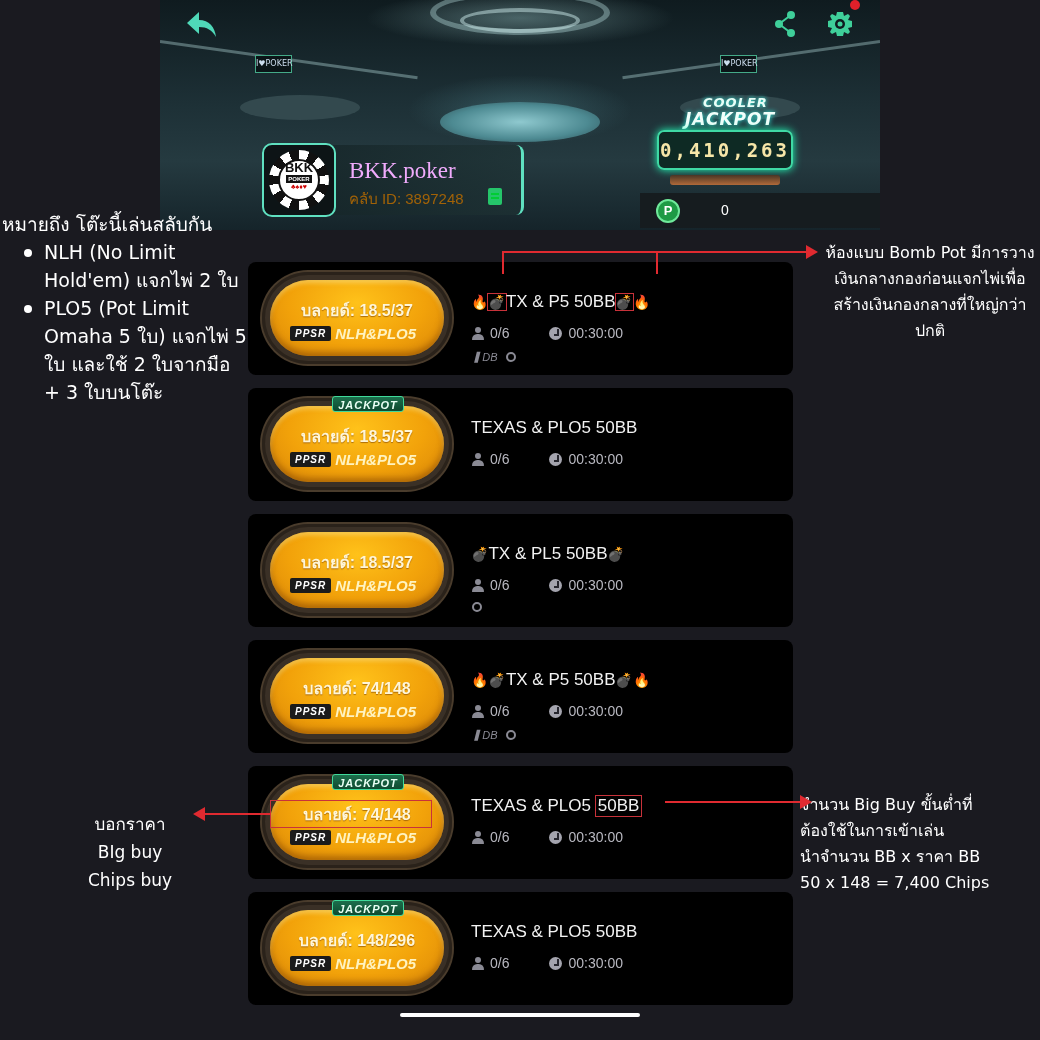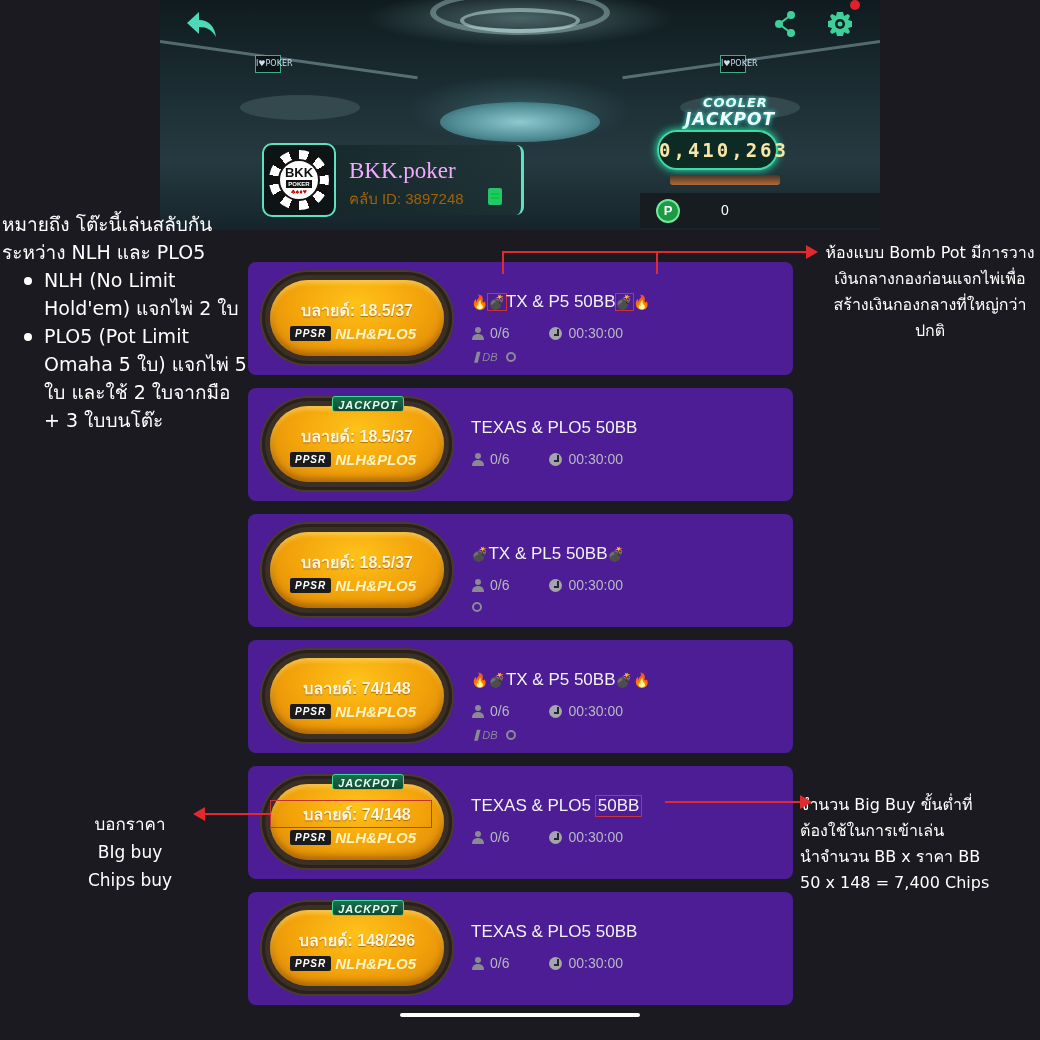--- a/index.html
+++ b/index.html
@@ -23,21 +23,21 @@
   .banner .ring {
     position: absolute; left: 270px; top: -10px; width: 180px; height: 45px;
     border: 6px solid rgba(200,240,240,0.35); border-radius: 50%;
   }
   .banner .ring2 {
     position: absolute; left: 300px; top: 8px; width: 120px; height: 25px;
     border: 4px solid rgba(220,250,250,0.45); border-radius: 50%;
   }
   .banner .light-l { position:absolute; left:0; top:40px; width:260px; height:3px; background:rgba(200,240,240,0.35); transform:rotate(8deg); transform-origin:left; }
   .banner .light-r { position:absolute; right:0; top:40px; width:260px; height:3px; background:rgba(200,240,240,0.35); transform:rotate(-8deg); transform-origin:right; }
-  .banner .sign { position:absolute; top:55px; width:26px; height:18px; background:#0b1518; border:1px solid #4a8; color:#cde; font-size:8px; text-align:center; line-height:16px; }
+  .banner .sign { position:absolute; top:55px; width:37px; height:18px; background:#0b1518; border:1px solid #4a8; color:#cde; font-size:8px; text-align:center; line-height:16px; }
   .banner .sign.l { left:95px; } .banner .sign.r { left:560px; }
   .banner .table-main {
     position:absolute; left:280px; top:102px; width:160px; height:40px; border-radius:50%;
     background: radial-gradient(ellipse at center, #8fc9cf 0%, #4d8a92 60%, #2a4a50 100%);
   }
   .banner .table-l { position:absolute; left:80px; top:95px; width:120px; height:25px; border-radius:50%; background:#33494e; }
   .banner .table-r { position:absolute; left:520px; top:95px; width:120px; height:25px; border-radius:50%; background:#33494e; }
 
   .back-btn { position:absolute; left:185px; top:10px; width:34px; height:30px; cursor:pointer; }
   .share-btn { position:absolute; left:773px; top:10px; width:26px; height:28px; cursor:pointer; }
@@ -55,50 +55,50 @@
     border:2px solid #5fe0c0; border-radius:10px; background:#0d1416;
     display:flex; align-items:center; justify-content:center;
   }
   .chip {
     width:60px; height:60px; border-radius:50%;
     background: repeating-conic-gradient(#fff 0 20deg, #111 20deg 40deg);
     display:flex; align-items:center; justify-content:center;
   }
   .chip-inner {
     width:42px; height:42px; border-radius:50%; background:#fff; border:2px solid #111;
-    display:flex; flex-direction:column; align-items:center; justify-content:center; color:#111;
+    display:flex; flex-direction:column; align-items:center; color:#111;
     font-family: "Liberation Sans", sans-serif; font-weight:bold; line-height:1;
   }
   .chip-inner .b1 { font-size:13px; }
   .chip-inner .b2 { font-size:6px; background:#111; color:#fff; padding:1px 2px; margin-top:1px; }
   .chip-inner .b3 { font-size:7px; color:#c00; }
   .club-name { position:absolute; left:349px; top:158px; font-size:23px; color:#f0abfc; font-family:Liberation Serif, serif; }
   .club-id { position:absolute; left:349px; top:187px; font-size:15px; color:#a16207; font-family:"Liberation Sans", sans-serif; }
   .copy-icon { position:absolute; left:488px; top:188px; width:14px; height:17px; background:#25c56a; border-radius:2px; cursor:pointer; }
   .copy-icon::after { content:""; position:absolute; left:3px; top:5px; width:8px; height:2px; background:#0c3; box-shadow:0 4px 0 #0c3; }
 
   .jackpot-box { position:absolute; left:655px; top:95px; width:140px; height:95px; }
   .jp-title1 { position:absolute; left:48px; top:0; font-size:13px; font-weight:bold; font-style:italic; color:#e9fff8; letter-spacing:1px; text-shadow:0 0 4px #3fe;}
   .jp-title2 { position:absolute; left:30px; top:14px; font-size:17px; font-weight:bold; font-style:italic; color:#f2fffb; letter-spacing:1px; text-shadow:0 0 5px #3fe;}
   .jp-counter {
-    position:absolute; left:2px; top:35px; width:121px; height:40px;
-    border:2px solid #3fd9a4; border-radius:20px; background:rgba(10,40,32,0.85);
+    position:absolute; left:2px; top:35px; width:136px; height:40px;
+    border:2px solid #3fd9a4; border-radius:7px; background:rgba(10,40,32,0.85);
     box-shadow: 0 0 8px #2fb;
     font-family:"DejaVu Sans Mono", monospace; font-size:19px; font-weight:bold; color:#f6e6a8;
     text-align:center; line-height:36px; letter-spacing:3px;
   }
   .jp-base { position:absolute; left:15px; top:80px; width:110px; height:10px; border-radius:3px; background:linear-gradient(#4a3525,#b06a3a); }
   .points-bar { position:absolute; left:640px; top:193px; width:240px; height:35px; background:#161c1f; }
   .points-icon { position:absolute; left:656px; top:199px; width:24px; height:24px; border-radius:50%; background:#1e9a45; border:2px solid #6fe89a; color:#fff; font-weight:bold; font-size:13px; text-align:center; line-height:20px; font-family:"Liberation Sans", sans-serif; }
   .points-val { position:absolute; left:721px; top:202px; font-size:14px; color:#fff; font-family:"Liberation Sans", sans-serif; }
 
   
   .room {
     position:absolute; left:248px; width:545px; height:113px;
-    background:#4c1d95; border-radius:8px; cursor:pointer;
+    background:#000000; border-radius:8px; cursor:pointer;
   }
   .pill-wrap {
     position:absolute; left:14px; top:10px; width:190px; height:92px;
     border-radius:46px; background:#3a3026;
     box-shadow: inset 0 0 0 3px #2a221a, 0 0 0 2px #4a3c2c;
   }
   .pill {
     position:absolute; left:8px; top:8px; width:174px; height:76px; border-radius:38px;
     background: radial-gradient(ellipse at 50% 30%, #ffc21a 0%, #f2a20a 55%, #d88508 100%);
     box-shadow: inset 0 -4px 6px rgba(120,60,0,0.5), inset 0 3px 4px rgba(255,240,150,0.5);
@@ -377,21 +377,20 @@
         <span class="icon-clock"></span>
         <span>00:30:00</span>
       </div>
   </div>
 </div>
 
 <div class="home-indicator"></div>
 
 <div class="anno anno-left">
   <div>หมายถึง โต๊ะนี้เล่นสลับกัน</div>
-  <div>ระหว่าง NLH และ PLO5</div>
   <ul>
     <li>NLH (No Limit Hold'em) แจกไพ่ 2 ใบ</li>
     <li>PLO5 (Pot Limit Omaha 5 ใบ) แจกไพ่ 5 ใบ และใช้ 2 ใบจากมือ + 3 ใบบนโต๊ะ</li>
   </ul>
 </div>
 
 <div class="anno anno-bomb">ห้องแบบ Bomb Pot มีการวางเงินกลางกองก่อนแจกไพ่เพื่อสร้างเงินกองกลางที่ใหญ่กว่าปกติ</div>
 
 <div class="anno anno-buy">
   <div>บอกราคา</div>

